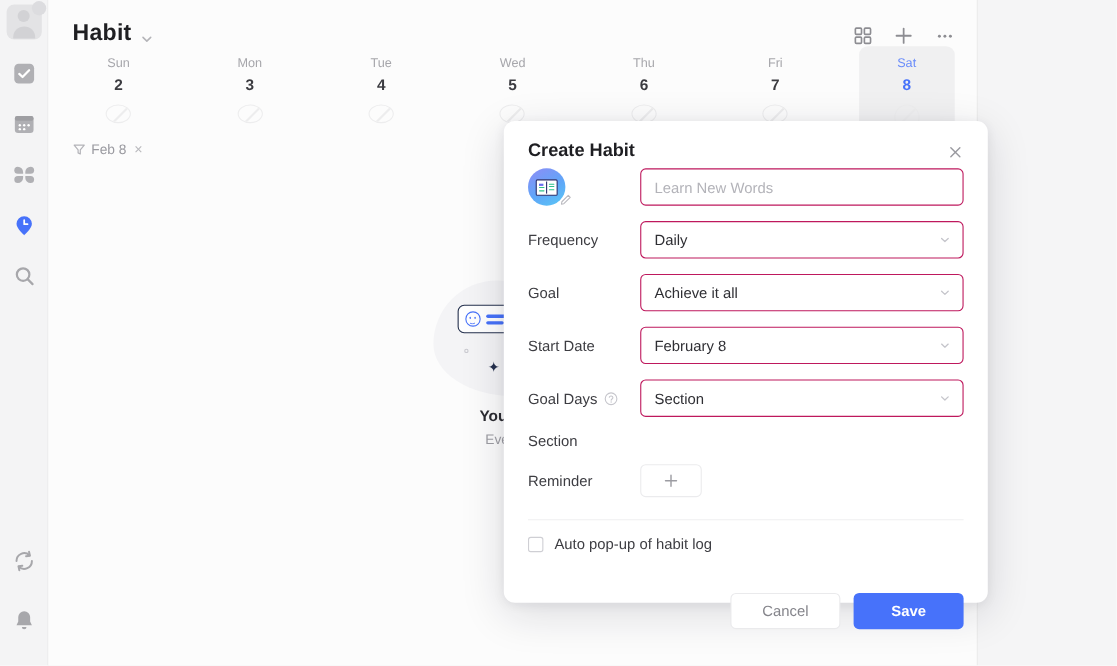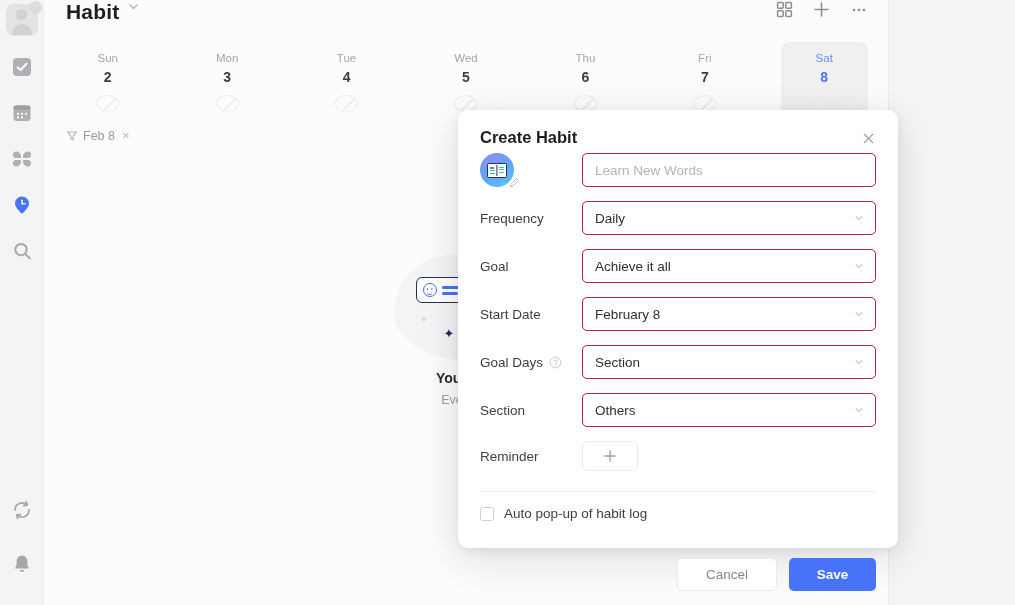--- a/index.html
+++ b/index.html
@@ -59,21 +59,21 @@
   .rail-bottom .rail-icon { margin-bottom: 28px; }
 
   
   .main {
     position: absolute; left: 44px; top: 0;
     width: 845px; height: 605px;
     background: #fcfcfc;
     border-right: 1px solid #ebebec;
   }
   .topbar {
-    height: 42px; display: flex; align-items: flex-start;
+    height: 42px; display: flex; align-items: flex-end;
     padding: 0 20px 0 22px;
   }
   .page-title {
     font-size: 21px; font-weight: 700; color: #1f1f22;
     letter-spacing: .2px;
   }
   .title-chev { margin-left: 7px; color: #b4b4b8; display:flex; align-items:center; }
   .topbar-actions { margin-left: auto; display: flex; align-items: center; gap: 19px; color: #8d8d92; }
   .topbar-actions > div { cursor: pointer; display:flex; align-items:center; }
 
@@ -195,21 +195,21 @@
     width: 14px; height: 14px; border: 1.3px solid #cfcfd4; border-radius: 2.5px; background:#fff;
     cursor:pointer;
   }
   .check-label { font-size: 13.5px; color: #3d3d42; }
   .btn-row { display: flex; justify-content: flex-end; gap: 12px; margin-top: 24px; }
   .btn {
     height: 33px; border-radius: 5px; font-size: 13.5px; cursor: pointer;
     display: flex; align-items: center; justify-content: center; margin-top: 13px;
   }
   .btn-cancel { width: 100px; border: 1px solid #eaeaec; background:#fff; color: #85858b; }
-  .btn-save { width: 87px; background: #4772fa; color: #fff; font-weight: 600; border: none; }
+  .btn-save { width: 100px; background: #4772fa; color: #fff; font-weight: 600; border: none; }
 </style>
 </head>
 <body>
 
 <div id="app">
 
   <div class="rail">
     <div class="avatar-wrap">
       <div class="avatar">
         <div class="head"></div>
@@ -477,28 +477,20 @@
               <path d="M3 4.8 L6 7.6 L9 4.8" stroke="#c5c5cb" stroke-width="1.2" fill="none" stroke-linecap="round" stroke-linejoin="round"></path>
             </svg>
         </span>
       </div>
     </div>
 
     <div class="row">
       <div class="row-label">
           <span>Section</span>
         </div>
-      <div class="field">
-        <span>Others</span>
-        <span class="caret">
-          <svg width="12" height="12" viewBox="0 0 12 12">
-              <path d="M3 4.8 L6 7.6 L9 4.8" stroke="#c5c5cb" stroke-width="1.2" fill="none" stroke-linecap="round" stroke-linejoin="round"></path>
-            </svg>
-        </span>
-      </div>
     </div>
 
     <div class="row">
       <div class="row-label">
           <span>Reminder</span>
         </div>
       <div class="add-btn">
         <svg width="16" height="16" viewBox="0 0 16 16">
           <path d="M8 3 V13 M3 8 H13" stroke="#9c9ca2" stroke-width="1.3" stroke-linecap="round"></path>
         </svg>

